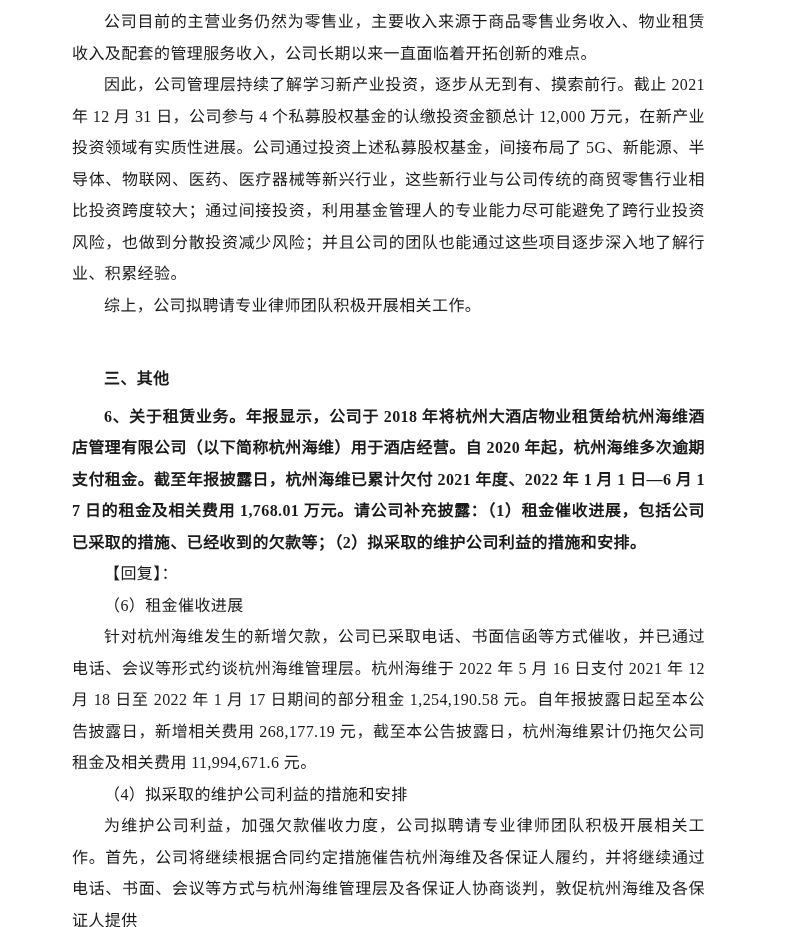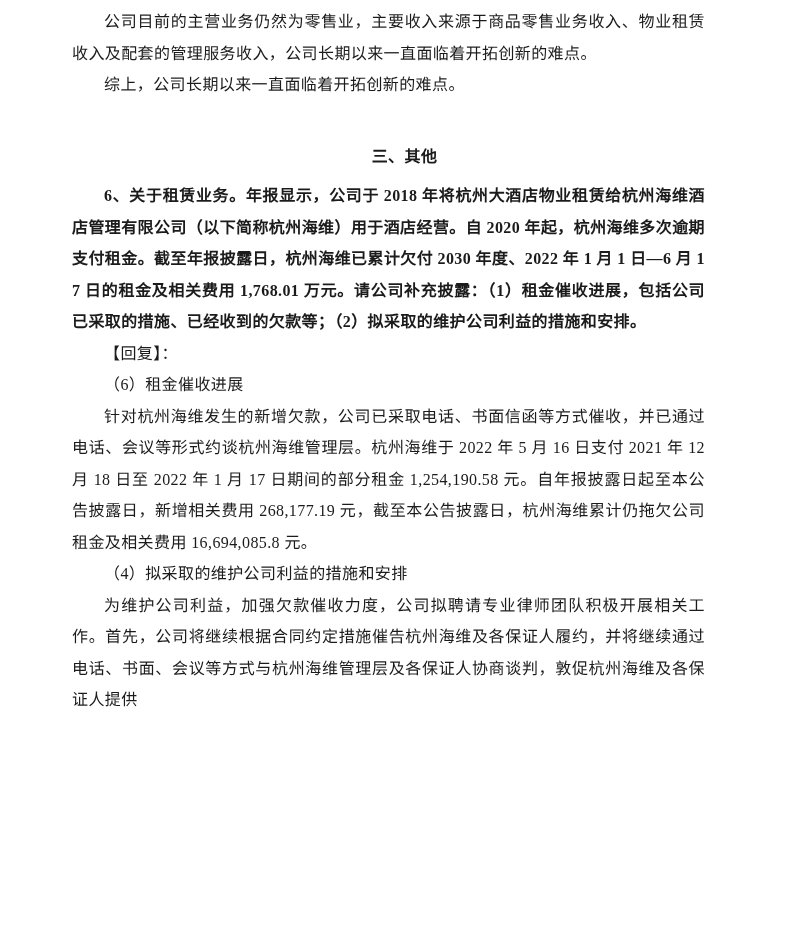--- a/index.html
+++ b/index.html
@@ -28,49 +28,49 @@
     padding: 0;
     text-indent: 2em;
     word-break: break-all;
   }
   .bold {
     font-weight: normal;
   }
   .section-heading {
     margin-top: 42px !important;
     font-weight: bold;
-    text-align: center;
-    font-family: Liberation Mono, monospace;
+    text-align: left;
   }
   .question-para {
     margin-top: 6px !important;
     font-weight: bold;
   }
   .no-justify-last {
     text-align-last: left;
   }
 </style>
 </head>
 <body>
 
 <div class="page">
 
   <p>公司目前的主营业务仍然为零售业，主要收入来源于商品零售业务收入、物业租赁收入及配套的管理服务收入，公司长期以来一直面临着开拓创新的难点。</p>
 
+  <p>因此，公司管理层持续了解学习新产业投资，逐步从无到有、摸索前行。截止 2021 年 12 月 31 日，公司参与 4 个私募股权基金的认缴投资金额总计 12,000 万元，在新产业投资领域有实质性进展。公司通过投资上述私募股权基金，间接布局了 5G、新能源、半导体、物联网、医药、医疗器械等新兴行业，这些新行业与公司传统的商贸零售行业相比投资跨度较大；通过间接投资，利用基金管理人的专业能力尽可能避免了跨行业投资风险，也做到分散投资减少风险；并且公司的团队也能通过这些项目逐步深入地了解行业、积累经验。</p>
 
 
-  <p class="no-justify-last">综上，公司长期以来一直面临着开拓创新的难点。</p>
+  <p class="no-justify-last">综上，公司拟聘请专业律师团队积极开展相关工作。</p>
 
   <p class="section-heading">三、其他</p>
 
-  <p class="question-para">6、关于租赁业务。年报显示，公司于 2018 年将杭州大酒店物业租赁给杭州海维酒店管理有限公司（以下简称杭州海维）用于酒店经营。自 2020 年起，杭州海维多次逾期支付租金。截至年报披露日，杭州海维已累计欠付 2030 年度、2022 年 1 月 1 日—6 月 17 日的租金及相关费用 1,768.01 万元。请公司补充披露：（1）租金催收进展，包括公司已采取的措施、已经收到的欠款等；（2）拟采取的维护公司利益的措施和安排。</p>
+  <p class="question-para">6、关于租赁业务。年报显示，公司于 2018 年将杭州大酒店物业租赁给杭州海维酒店管理有限公司（以下简称杭州海维）用于酒店经营。自 2020 年起，杭州海维多次逾期支付租金。截至年报披露日，杭州海维已累计欠付 2021 年度、2022 年 1 月 1 日—6 月 17 日的租金及相关费用 1,768.01 万元。请公司补充披露：（1）租金催收进展，包括公司已采取的措施、已经收到的欠款等；（2）拟采取的维护公司利益的措施和安排。</p>
 
   <p class="bold no-justify-last">【回复】：</p>
 
   <p class="bold no-justify-last">（6）租金催收进展</p>
 
-  <p>针对杭州海维发生的新增欠款，公司已采取电话、书面信函等方式催收，并已通过电话、会议等形式约谈杭州海维管理层。杭州海维于 2022 年 5 月 16 日支付 2021 年 12 月 18 日至 2022 年 1 月 17 日期间的部分租金 1,254,190.58 元。自年报披露日起至本公告披露日，新增相关费用 268,177.19 元，截至本公告披露日，杭州海维累计仍拖欠公司租金及相关费用 16,694,085.8 元。</p>
+  <p>针对杭州海维发生的新增欠款，公司已采取电话、书面信函等方式催收，并已通过电话、会议等形式约谈杭州海维管理层。杭州海维于 2022 年 5 月 16 日支付 2021 年 12 月 18 日至 2022 年 1 月 17 日期间的部分租金 1,254,190.58 元。自年报披露日起至本公告披露日，新增相关费用 268,177.19 元，截至本公告披露日，杭州海维累计仍拖欠公司租金及相关费用 11,994,671.6 元。</p>
 
   <p class="bold no-justify-last">（4）拟采取的维护公司利益的措施和安排</p>
 
   <p>为维护公司利益，加强欠款催收力度，公司拟聘请专业律师团队积极开展相关工作。首先，公司将继续根据合同约定措施催告杭州海维及各保证人履约，并将继续通过电话、书面、会议等方式与杭州海维管理层及各保证人协商谈判，敦促杭州海维及各保证人提供</p>
 
 </div>
 
 </body></html>

